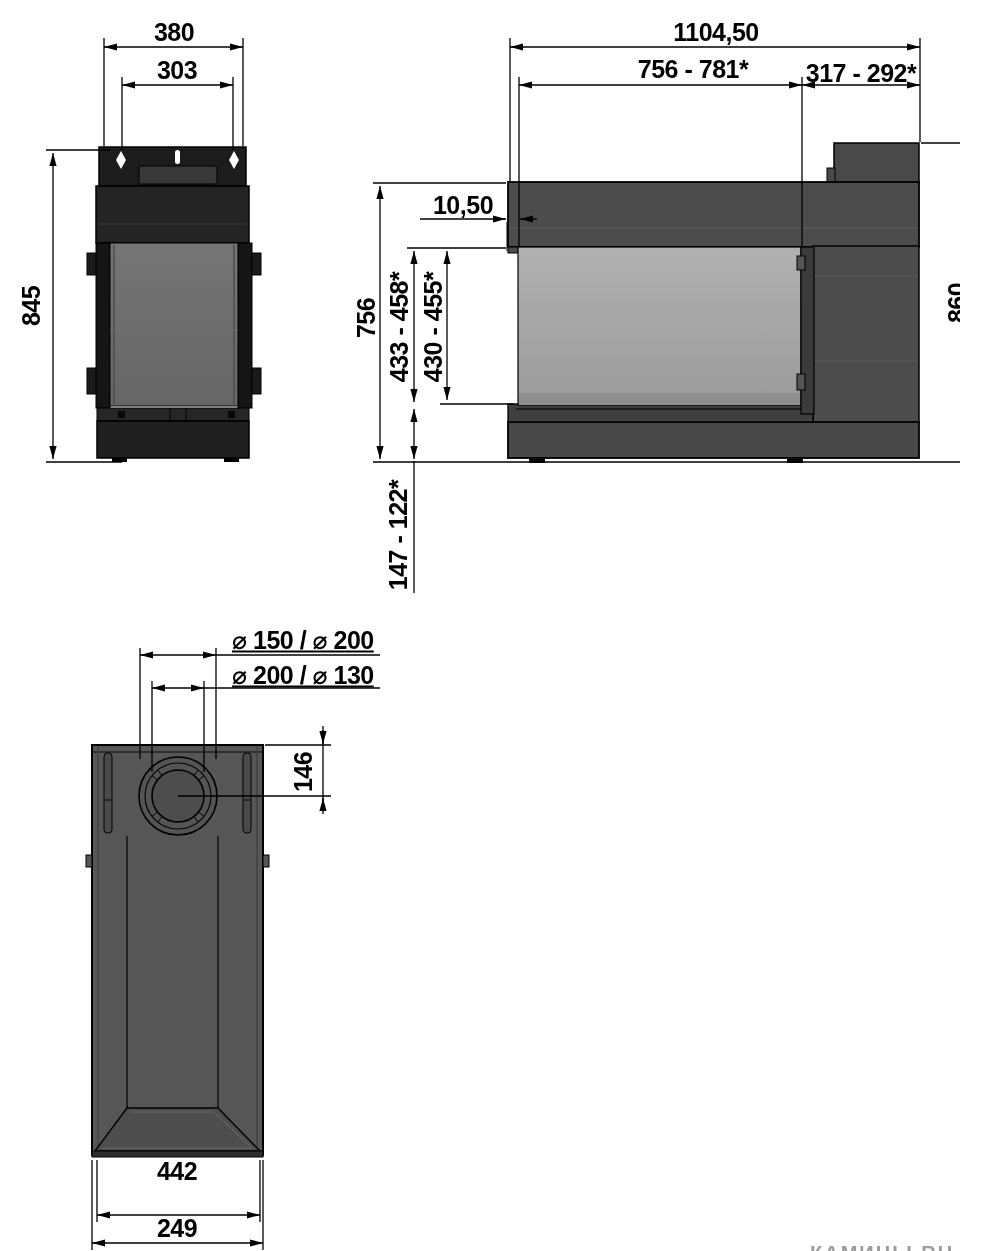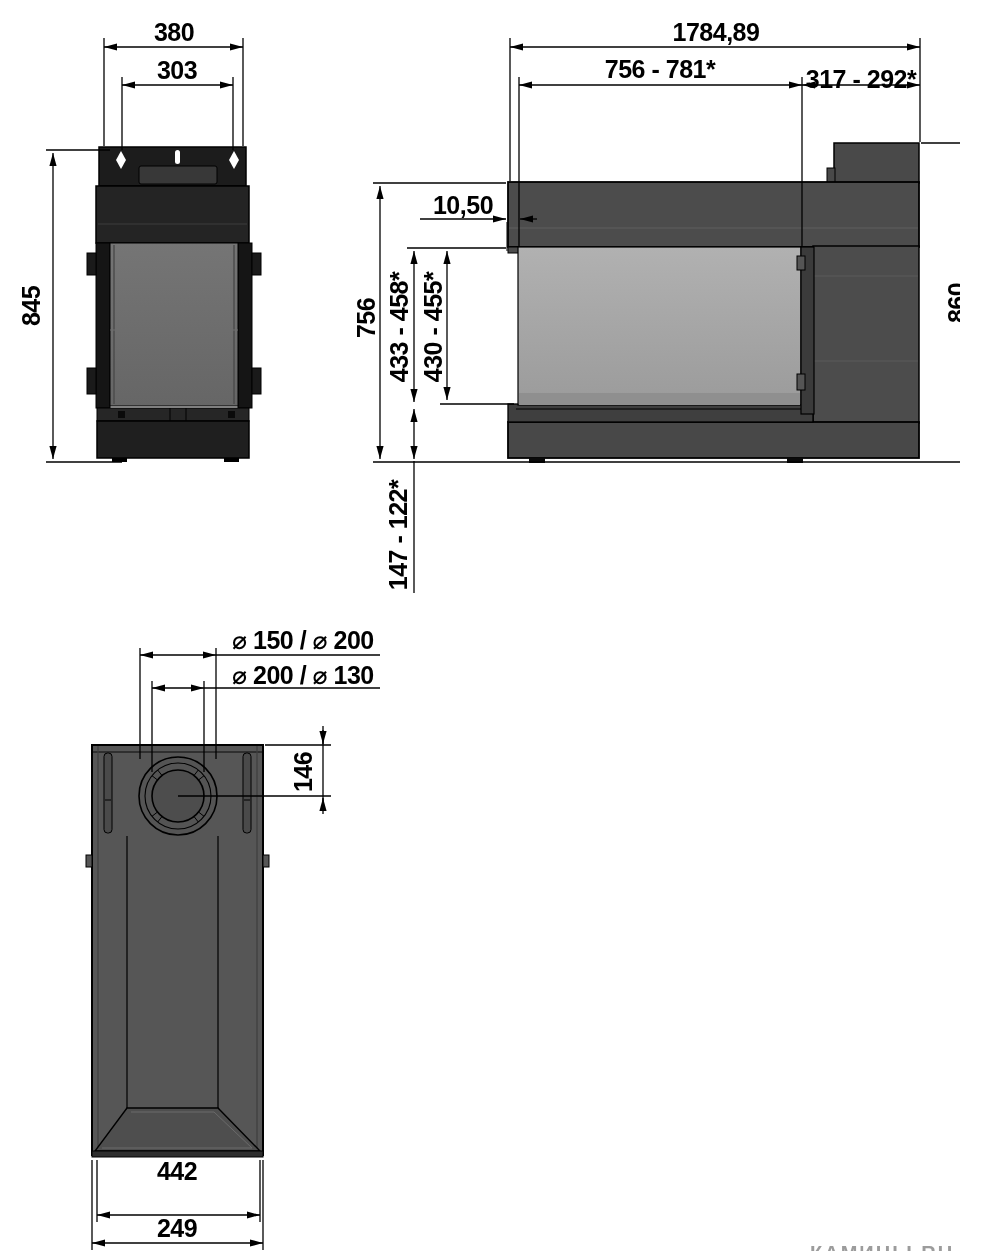--- a/index.html
+++ b/index.html
@@ -7,21 +7,21 @@
     position:relative;width:960px;height:1251px;background:#ffffff;overflow:hidden;
     font-family:"Liberation Sans","DejaVu Sans",sans-serif;
   }
   svg.draw{position:absolute;left:0;top:0;}
   .dim{
     position:absolute;transform:translate(-50%,-50%);
     font-weight:bold;font-size:25px;color:#000;line-height:1;
     white-space:nowrap;letter-spacing:-0.5px;
   }
   .dim.v{transform:translate(-50%,-50%) rotate(-90deg);}
-  .dim.la{transform:translate(0,-50%);}
+  .dim.la{transform:translate(0,-50%);text-decoration:underline;}
   .watermark{
     position:absolute;left:810px;top:1243px;width:188px;height:8px;
     overflow:hidden;
   }
   .watermark span{
     font-weight:bold;font-size:20px;color:#9c9c9c;letter-spacing:2px;line-height:1;
     display:block;
   }
 </style>
 </head>
@@ -190,23 +190,23 @@
       <line x1="263" y1="1160" x2="263" y2="1250"></line>
       <line x1="97" y1="1215" x2="260" y2="1215" marker-start="url(#arr)" marker-end="url(#arr)"></line>
       <line x1="92" y1="1243" x2="263" y2="1243" marker-start="url(#arr)" marker-end="url(#arr)"></line>
     </g>
   </svg>
 
   <div class="dim" style="left:174px;top:32px">380</div>
   <div class="dim" style="left:177px;top:70px">303</div>
   <div class="dim v" style="left:31px;top:306px">845</div>
 
-  <div class="dim" style="left:716px;top:32px">1784,89</div>
-  <div class="dim" style="left:660px;top:69px">756 - 781*</div>
-  <div class="dim" style="left:861px;top:79px">317 - 292*</div>
+  <div class="dim" style="left:716px;top:32px">1104,50</div>
+  <div class="dim" style="left:693px;top:69px">756 - 781*</div>
+  <div class="dim" style="left:861px;top:73px">317 - 292*</div>
   <div class="dim" style="left:463px;top:205px">10,50</div>
   <div class="dim v" style="left:366px;top:318px">756</div>
   <div class="dim v" style="left:399px;top:327px">433 - 458*</div>
   <div class="dim v" style="left:433px;top:327px">430 - 455*</div>
   <div class="dim v" style="left:957px;top:303px">860</div>
   <div class="dim v" style="left:398px;top:535px">147 - 122*</div>
 
   <div class="dim la" style="left:232px;top:640px">⌀ 150 / ⌀ 200</div>
   <div class="dim la" style="left:232px;top:675px">⌀ 200 / ⌀ 130</div>
   <div class="dim v" style="left:303px;top:772px">146</div>

